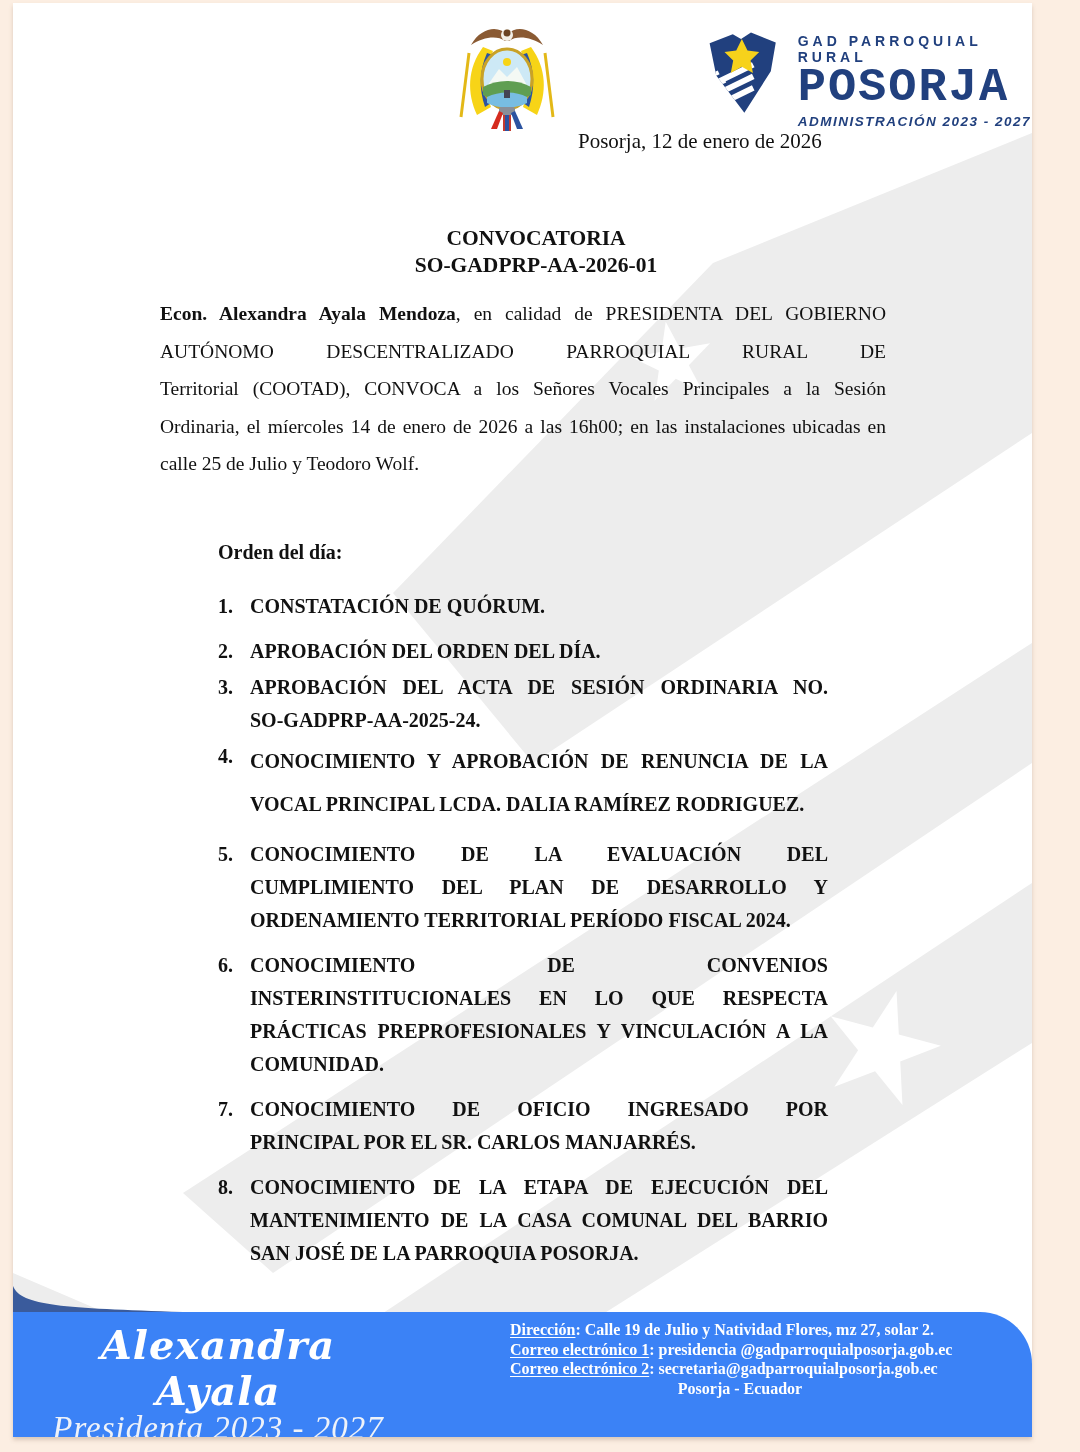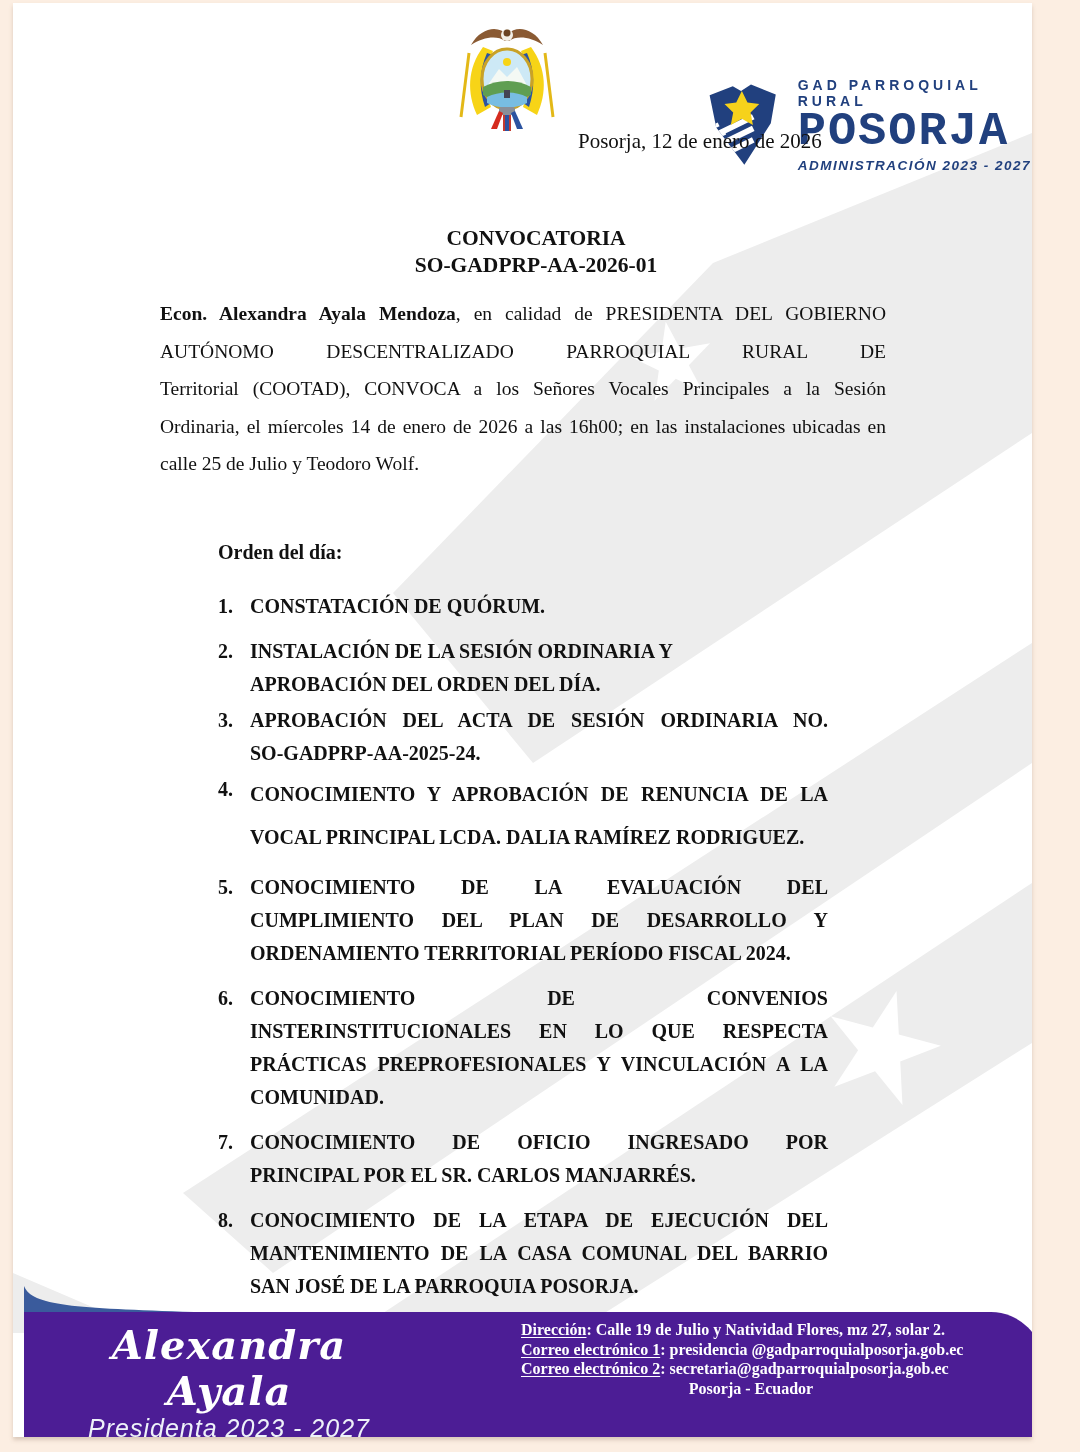--- a/index.html
+++ b/index.html
@@ -14,21 +14,21 @@
   .paper{
     position:absolute;left:13px;top:3px;width:1019px;height:1434px;
     background:#ffffff;overflow:hidden;
     box-shadow:0 3px 4px rgba(120,90,70,.25);
   }
   .watermark{position:absolute;left:0;top:0;z-index:0;}
   .layer{position:relative;z-index:1;width:100%;height:100%;}
 
   
   .coat{position:absolute;left:434px;top:16px;}
-  .logo{position:absolute;left:690px;top:22px;display:flex;align-items:flex-end;margin-top:44px;}
+  .logo{position:absolute;left:690px;top:22px;display:flex;align-items:flex-start;}
   .logo .shield{margin-right:12px;}
   .logo .ltext{display:flex;flex-direction:column;color:#21407e;}
   .logo .ltop{font-family:"Liberation Sans",sans-serif;font-weight:bold;font-size:14px;letter-spacing:4px;margin-top:8px;}
   .logo .lname{font-family:Liberation Mono, monospace;font-weight:900;font-size:47px;line-height:46px;letter-spacing:2px;}
   .logo .lsub{font-family:"Liberation Sans",sans-serif;font-weight:bold;font-style:italic;font-size:13.5px;letter-spacing:1.5px;margin-top:3px;}
   .date{position:absolute;left:565px;top:126px;font-size:21px;}
 
   
   .title{position:absolute;left:26px;top:222px;width:994px;text-align:center;font-weight:bold;font-size:21.5px;line-height:27px;}
 
@@ -42,27 +42,27 @@
   .aghead{font-weight:bold;font-size:20px;margin-bottom:26px;}
   .item{position:relative;margin-bottom:12px;font-weight:bold;font-size:20px;}
   .item .num{position:absolute;left:0;top:0;line-height:33px;}
   .item .itext{margin-left:32px;width:578px;}
   .item .line{line-height:33px;}
   .item.sp .line{line-height:43px;}
   .item.tight{margin-bottom:3px;}
 
   
   .footer{
-    position:absolute;left:11px;top:1309px;width:1019px;height:125px;
-    background:#4c1d95;border-top-right-radius:52px;color:#fff;
+    position:absolute;left:0;top:1309px;width:1019px;height:125px;
+    background:#3b82f6;border-top-right-radius:52px;color:#fff;
   }
   .wave{position:absolute;left:0;top:-28px;}
   .sig{position:absolute;left:30px;top:10px;width:350px;text-align:center;}
   .sig-name{font-family:"DejaVu Serif",serif;font-style:italic;font-weight:600;font-size:40px;line-height:46px;letter-spacing:1px;}
-  .sig-role{font-family:Liberation Sans, sans-serif;font-style:italic;font-size:25px;line-height:29px;color:#eef2f9;letter-spacing:1px;}
+  .sig-role{font-family:Liberation Serif, serif;font-style:italic;font-size:33px;line-height:29px;color:#eef2f9;letter-spacing:1px;}
   .contact{position:absolute;left:497px;top:8px;width:460px;font-size:16px;font-weight:bold;}
   .contact .cline{line-height:19.5px;}
   .contact .clabel{text-decoration:underline;text-underline-offset:2px;}
   .contact .cloc{text-align:center;line-height:19.5px;}
 </style>
 </head>
 <body>
 
 <div class="paper">
 
@@ -147,21 +147,20 @@
       <div class="item">
         <span class="num">1.</span>
         <div class="itext">
           <div class="line">CONSTATACIÓN DE QUÓRUM.</div>
         </div>
       </div>
 
       <div class="item tight">
         <span class="num">2.</span>
         <div class="itext">
-          <div class="line">INSTALACIÓN DE LA SESIÓN ORDINARIA Y</div>
           <div class="line">APROBACIÓN DEL ORDEN DEL DÍA.</div>
         </div>
       </div>
 
       <div class="item tight">
         <span class="num">3.</span>
         <div class="itext">
           <div class="line stretch">APROBACIÓN DEL ACTA DE SESIÓN ORDINARIA NO.</div>
           <div class="line">SO-GADPRP-AA-2025-24.</div>
         </div>

